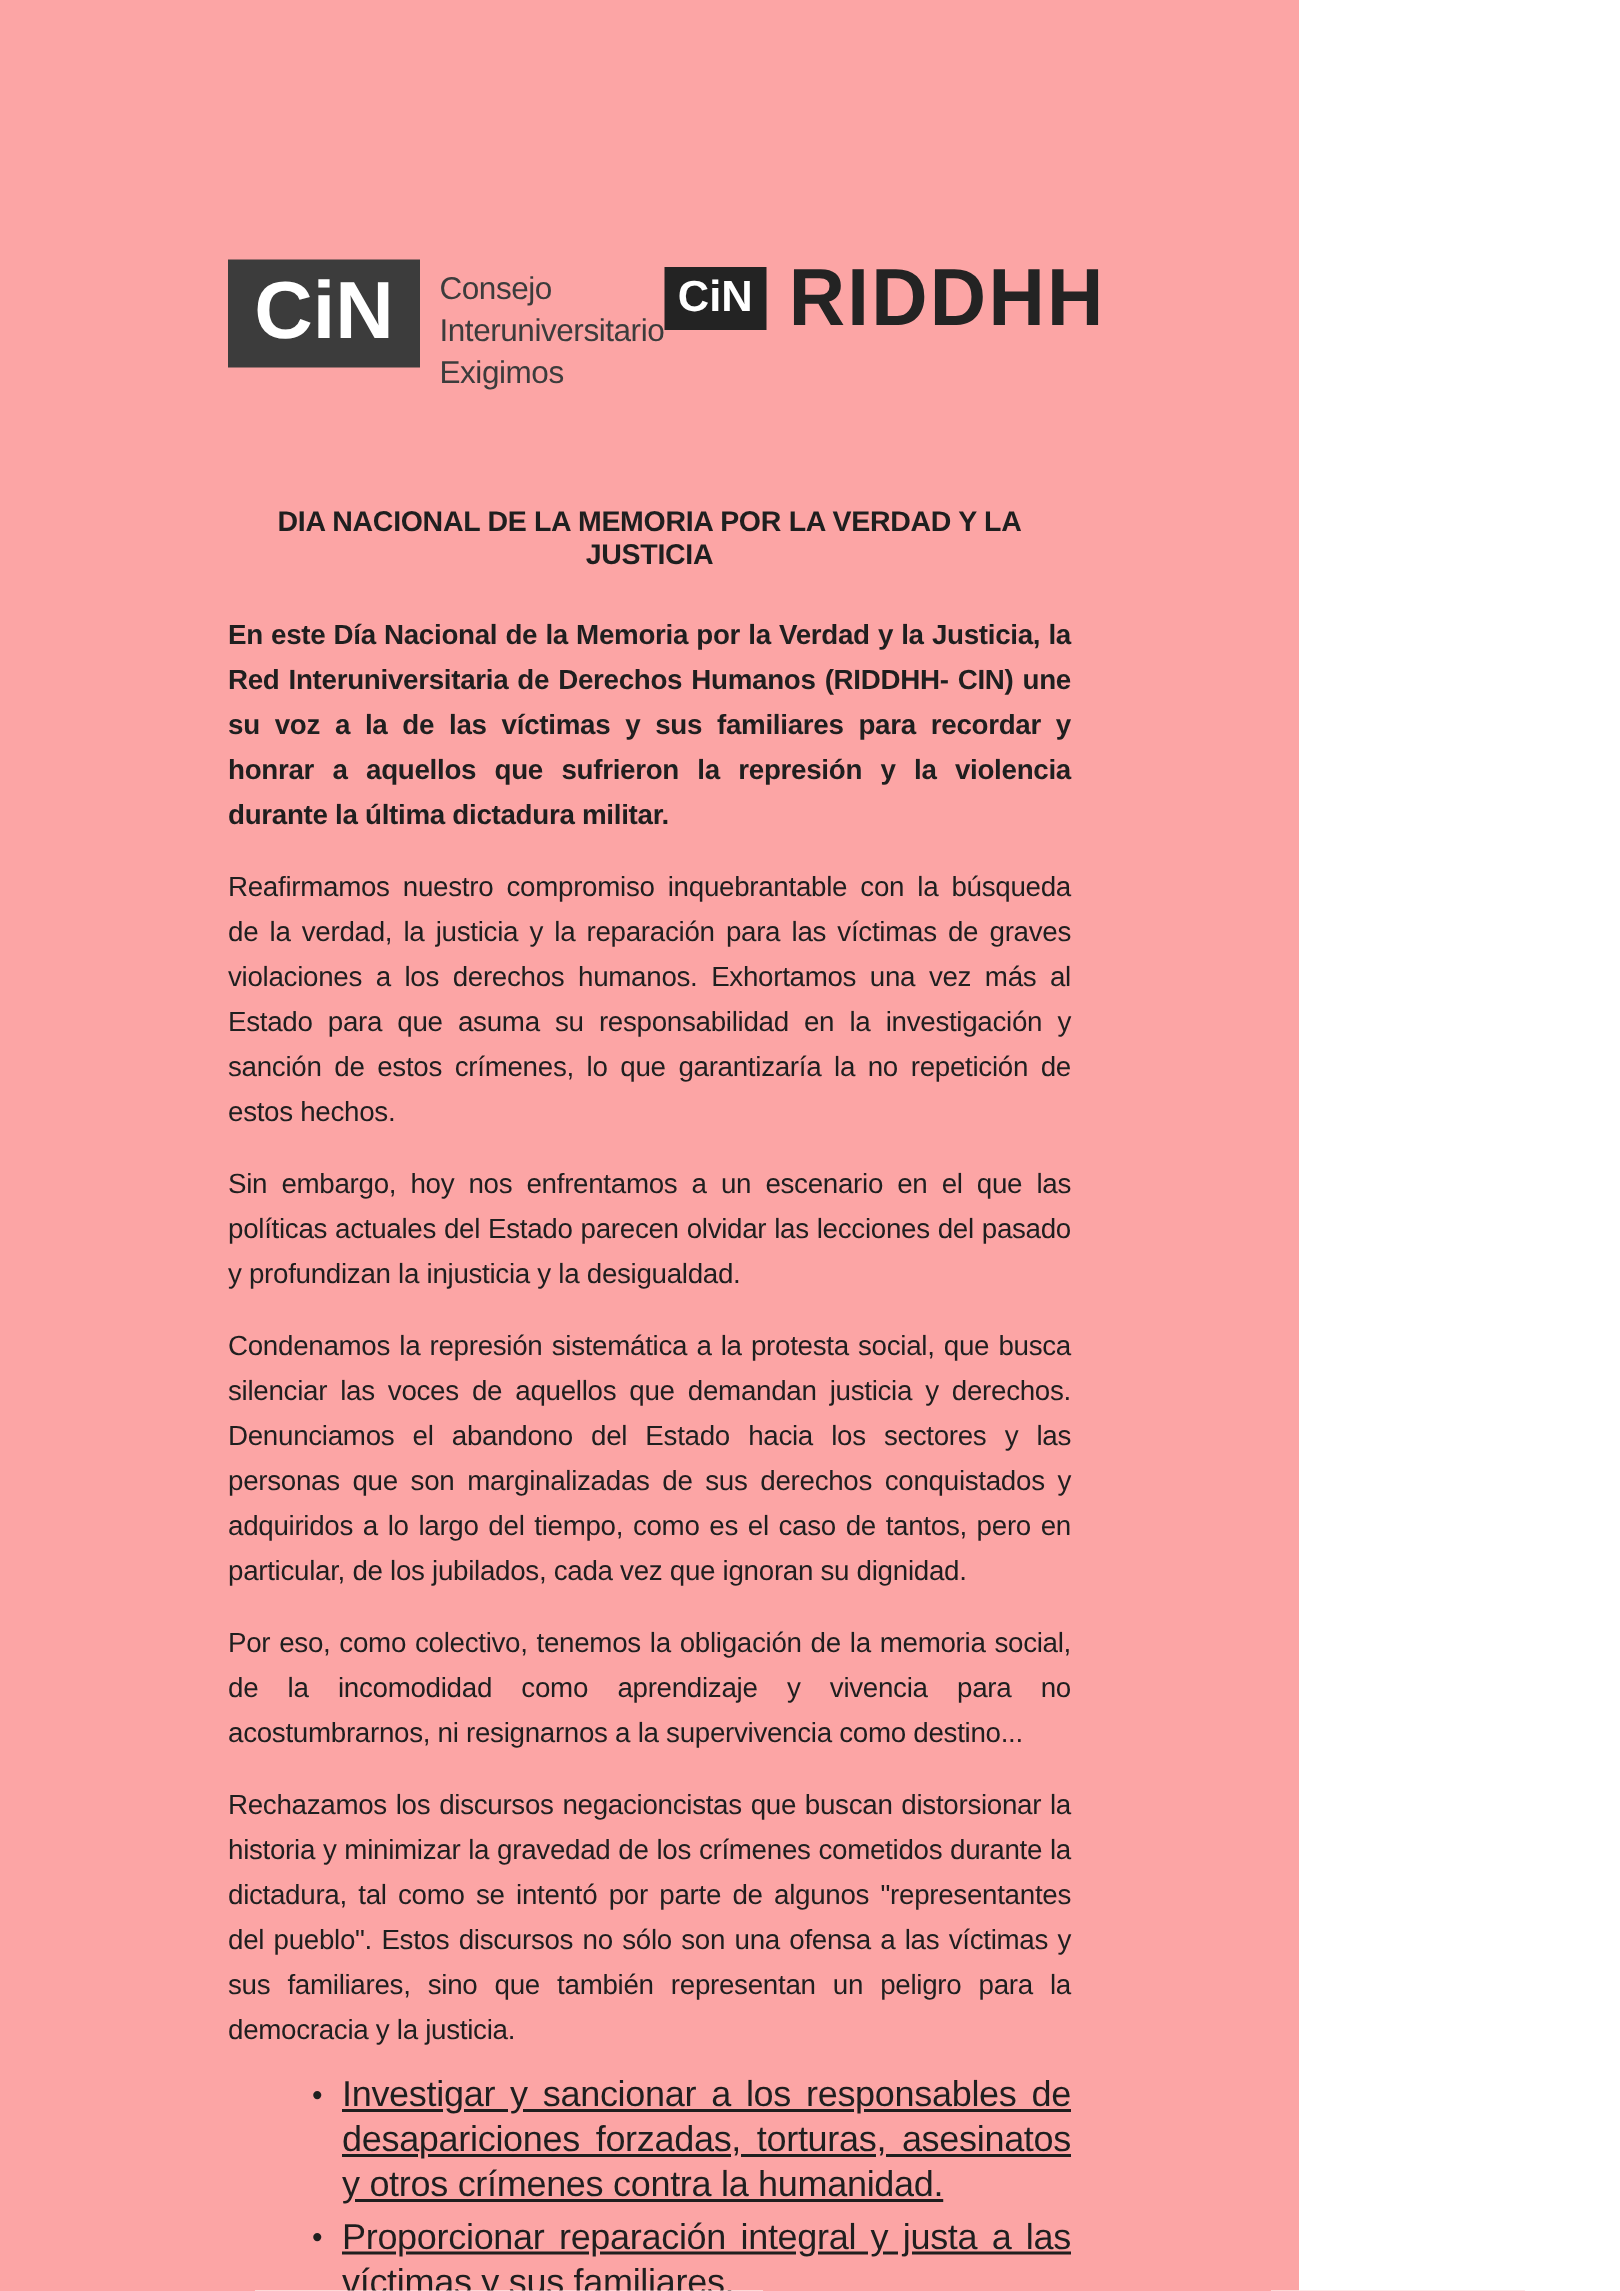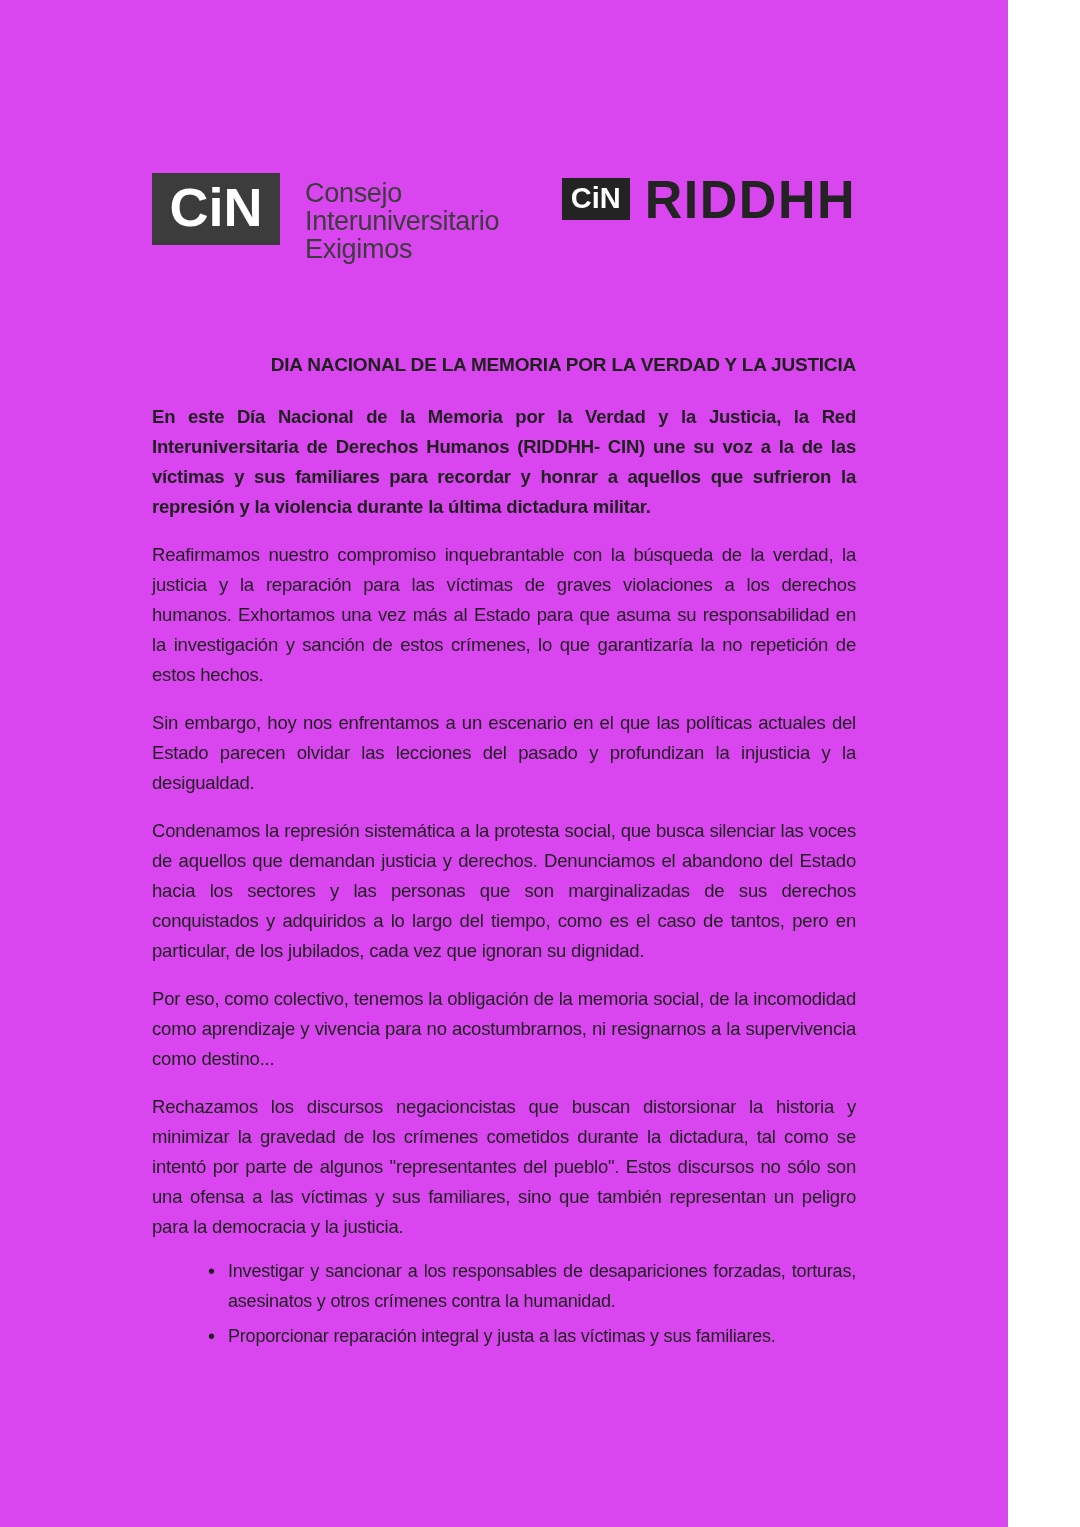--- a/index.html
+++ b/index.html
@@ -5,24 +5,24 @@
   * { margin: 0; padding: 0; box-sizing: border-box; }
   html, body { background: #ffffff; }
   body {
     width: 1080px;
     height: 1527px;
     font-family: "Liberation Sans", sans-serif;
     color: #1f1f1f;
     overflow: hidden;
   }
   .page {
-    width: 1008px;
+    width: 866px;
     height: 1527px;
     padding: 173px 152px 0 152px;
-    background: #d946ef;
+    background: #fca5a5;
   }
 
   
   .logo-header {
     display: flex;
     justify-content: space-between;
     align-items: flex-start;
     height: 101px;
   }
   .cin-logo { display: flex; align-items: flex-start; }
@@ -34,23 +34,23 @@
     display: flex;
     align-items: center;
     justify-content: center;
     font-size: 54px;
     font-weight: 700;
     letter-spacing: 0px;
     line-height: 1;
     padding-bottom: 4px;
   }
   .cin-logo-text {
-    margin-left: 25px;
+    margin-left: 13px;
     margin-top: 6px;
-    font-size: 27px;
+    font-size: 21px;
     line-height: 28px;
     color: #3c3c3c;
     letter-spacing: -0.3px;
   }
 
   .riddhh-logo { display: flex; flex-direction: column; }
   .riddhh-row { display: flex; align-items: center; }
   .riddhh-cin-mark {
     width: 68px;
     height: 42px;
@@ -77,22 +77,22 @@
     margin-left: 83px;
     margin-top: 9px;
     font-size: 21px;
     line-height: 27px;
     color: #2b2b2b;
     letter-spacing: -0.3px;
   }
 
   
   .doc-title {
-    margin-top: 80px;
-    text-align: right;
+    margin-top: 64px;
+    text-align: center;
     font-size: 19px;
     font-weight: 700;
     letter-spacing: -0.2px;
     color: #1f1f1f;
   }
   .doc-body p {
     margin-top: 18px;
     font-size: 18.5px;
     line-height: 30px;
     text-align: justify;
@@ -102,25 +102,26 @@
   .doc-body p.first { margin-top: 26px; font-weight: bold; }
   .doc-body ul {
     margin-top: 14px;
     padding-left: 56px;
     list-style: none;
   }
   .doc-body li {
     position: relative;
     padding-left: 20px;
     margin-bottom: 5px;
-    font-size: 18px;
+    font-size: 24px;
     line-height: 30px;
     text-align: justify;
     letter-spacing: -0.2px;
     color: #1f1f1f;
+    text-decoration: underline;
   }
   .doc-body li::before {
     content: "\2022";
     position: absolute;
     left: 0;
     top: 0;
     font-size: 20px;
   }
 </style>
 </head>

